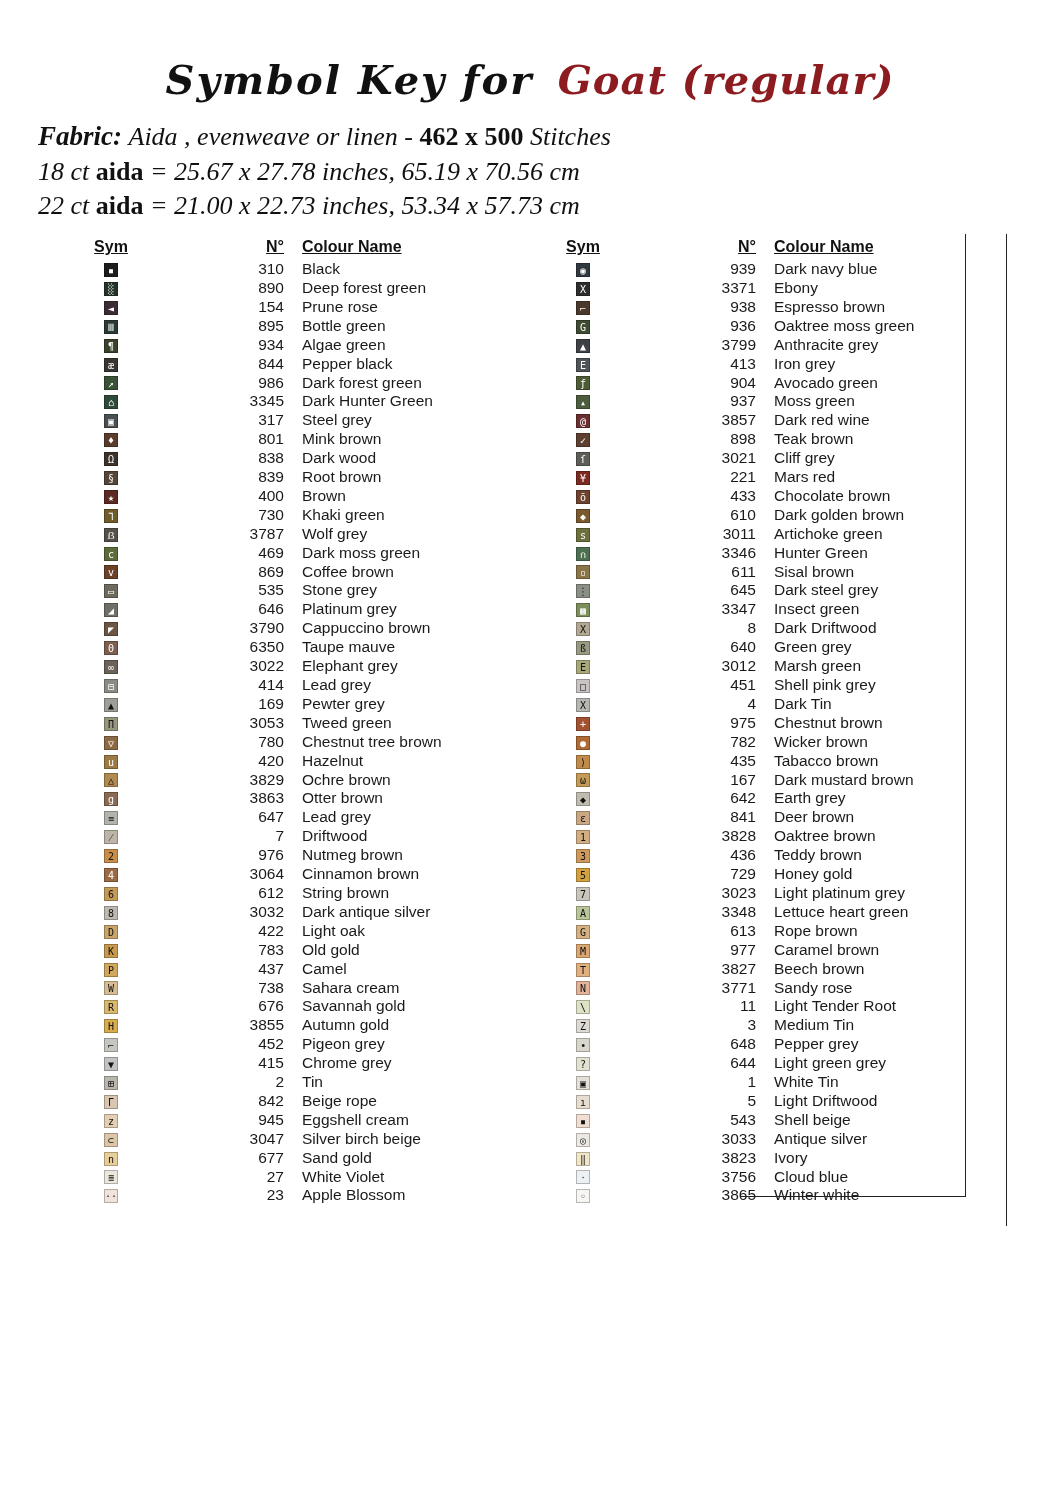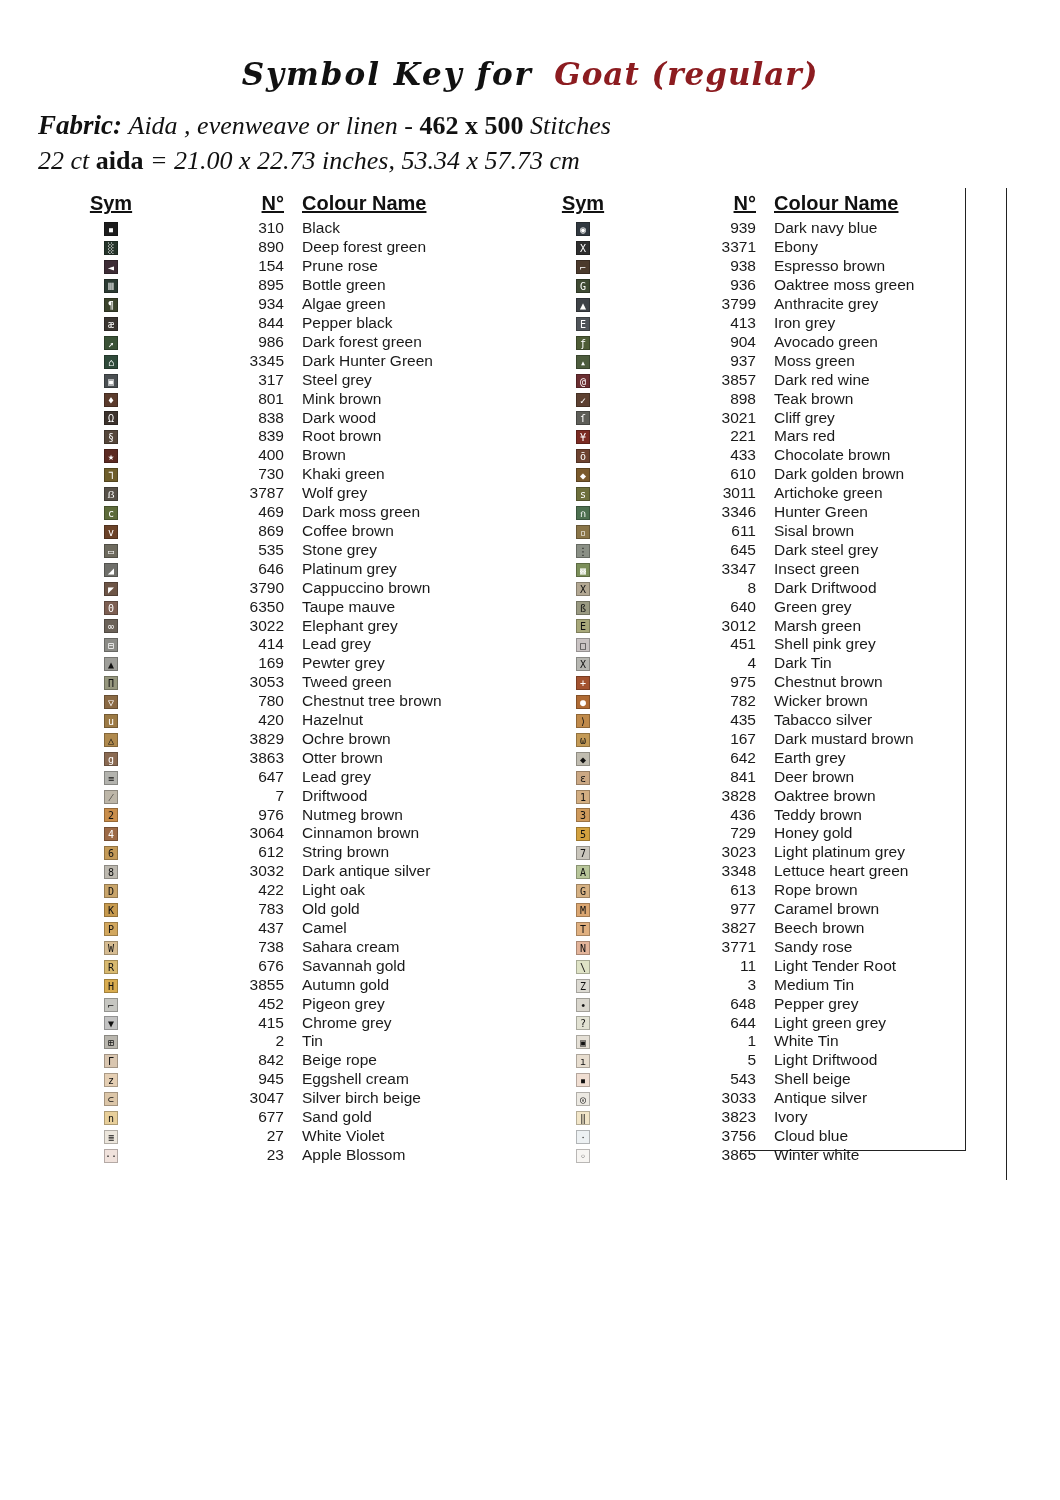--- a/index.html
+++ b/index.html
@@ -20,21 +20,21 @@
     width: 1060px;
     height: 1500px;
     box-sizing: border-box;
     padding: 0;
   }
   
   .title {
     text-align: center;
     margin: 56px 0 0 0;
     font-family: "DejaVu Serif", serif;
-    font-size: 31px;
+    font-size: 40px;
     letter-spacing: 0.5px;
   }
   .title .t-main {
     font-style: italic;
     font-weight: 600;
     color: #111;
     letter-spacing: 2px;
   }
   .title .t-name {
     font-style: italic;
@@ -73,21 +73,21 @@
   .col {
     width: 472px;
     flex: 0 0 472px;
   }
   table.key {
     border-collapse: collapse;
     width: 100%;
     font-size: 15.5px;
   }
   table.key th {
-    font-size: 20px;
+    font-size: 16px;
     font-weight: 700;
     text-decoration: underline;
     padding: 0 0 4px 0;
     color: #111;
   }
   table.key th.sym, table.key td.sym {
     width: 46px;
     text-align: center;
   }
   table.key th.num, table.key td.num {
@@ -143,20 +143,25 @@
   </h1>
 
   <div class="fabric">
     <div class="ln">
       <span class="lbl">Fabric:</span>
       <span class="it">Aida , evenweave or  linen -</span>
       <span class="big">462 x 500</span>
       <span class="it">Stitches</span>
     </div>
     <div class="ln">
+      <span class="it">18 ct</span>
+      <span class="big">aida</span>
+      <span class="it">= 25.67 x 27.78 inches, 65.19 x 70.56 cm</span>
+    </div>
+    <div class="ln">
       <span class="it">22 ct</span>
       <span class="big">aida</span>
       <span class="it">= 21.00 x 22.73 inches, 53.34 x 57.73 cm</span>
     </div>
   </div>
 
   <div class="legend">
     <div class="col">
       <table class="key">
         <thead>
@@ -556,21 +561,21 @@
               <td class="name">Chestnut brown</td>
             </tr>
             <tr>
               <td class="sym"><span class="swatch" style="background: rgb(176, 107, 52); color: rgb(255, 255, 255);">●</span></td>
               <td class="num">782</td>
               <td class="name">Wicker brown</td>
             </tr>
             <tr>
               <td class="sym"><span class="swatch" style="background: rgb(192, 138, 74); color: rgb(17, 17, 17);">⟩</span></td>
               <td class="num">435</td>
-              <td class="name">Tabacco silver</td>
+              <td class="name">Tabacco brown</td>
             </tr>
             <tr>
               <td class="sym"><span class="swatch" style="background: rgb(196, 154, 86); color: rgb(17, 17, 17);">ω</span></td>
               <td class="num">167</td>
               <td class="name">Dark mustard brown</td>
             </tr>
             <tr>
               <td class="sym"><span class="swatch" style="background: rgb(192, 188, 176); color: rgb(17, 17, 17);">◆</span></td>
               <td class="num">642</td>
               <td class="name">Earth grey</td>

